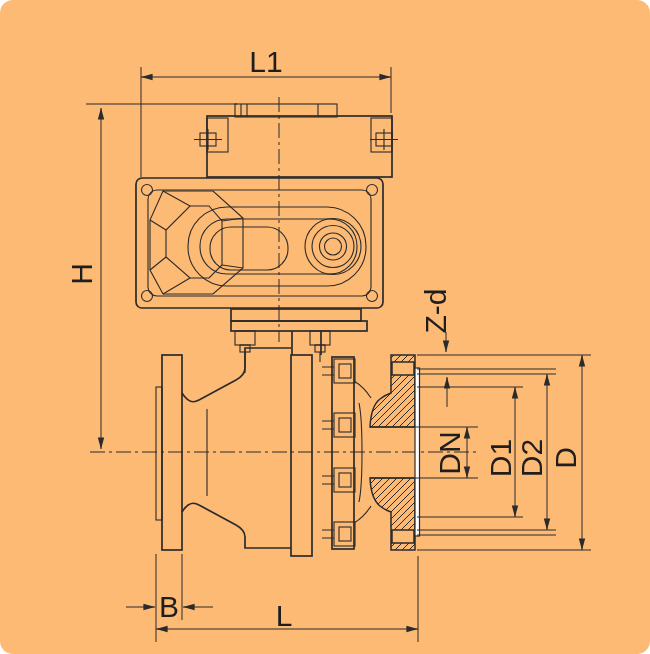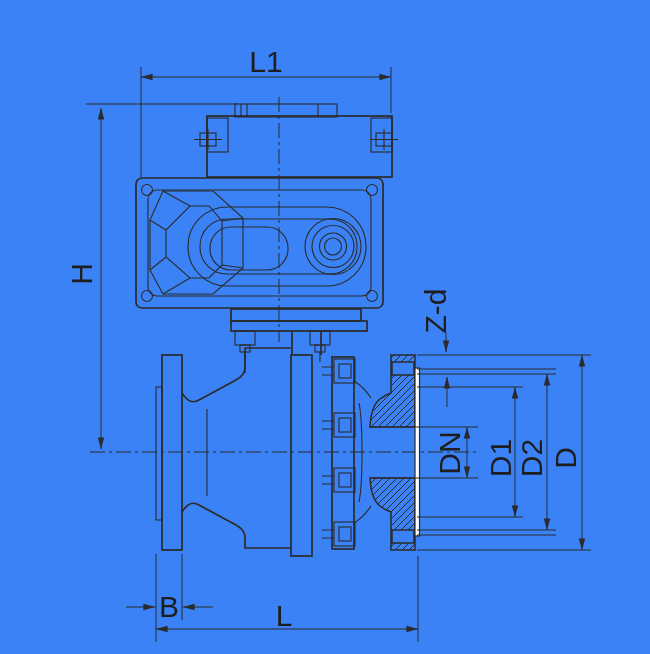--- a/index.html
+++ b/index.html
@@ -1,18 +1,19 @@
 <!DOCTYPE html>
 <html><head>
 <meta charset="utf-8">
 <style>
   html,body { margin:0; padding:0; background:#ffffff; }
   .stage {
-    width:650px; height:654px; position:relative; background:#3b82f6;
+    width:650px; height:654px; position:relative; background:#fdba74;
     font-family:"Liberation Sans", sans-serif;
+    border-radius:13px;
   }
   svg { display:block; }
   .s2 { stroke:#2b2b2b; stroke-width:1.7; fill:none; stroke-linejoin:miter; }
   .s1 { stroke:#2b2b2b; stroke-width:1.1; fill:none; }
   .dim { stroke:#2b2b2b; stroke-width:1; fill:none; }
   .cline { stroke:#2b2b2b; stroke-width:1; fill:none; stroke-dasharray:15 4 3 4; }
   .hatchfill { fill:url(#hatch); stroke:#2b2b2b; stroke-width:1.5; fill-rule:evenodd; }
   .whitefill { fill:#ffffff; stroke:#2b2b2b; stroke-width:1.2; }
   .lbl { font-family:"Liberation Sans", sans-serif; font-size:30px; fill:#1e1e1e; }
 </style>

